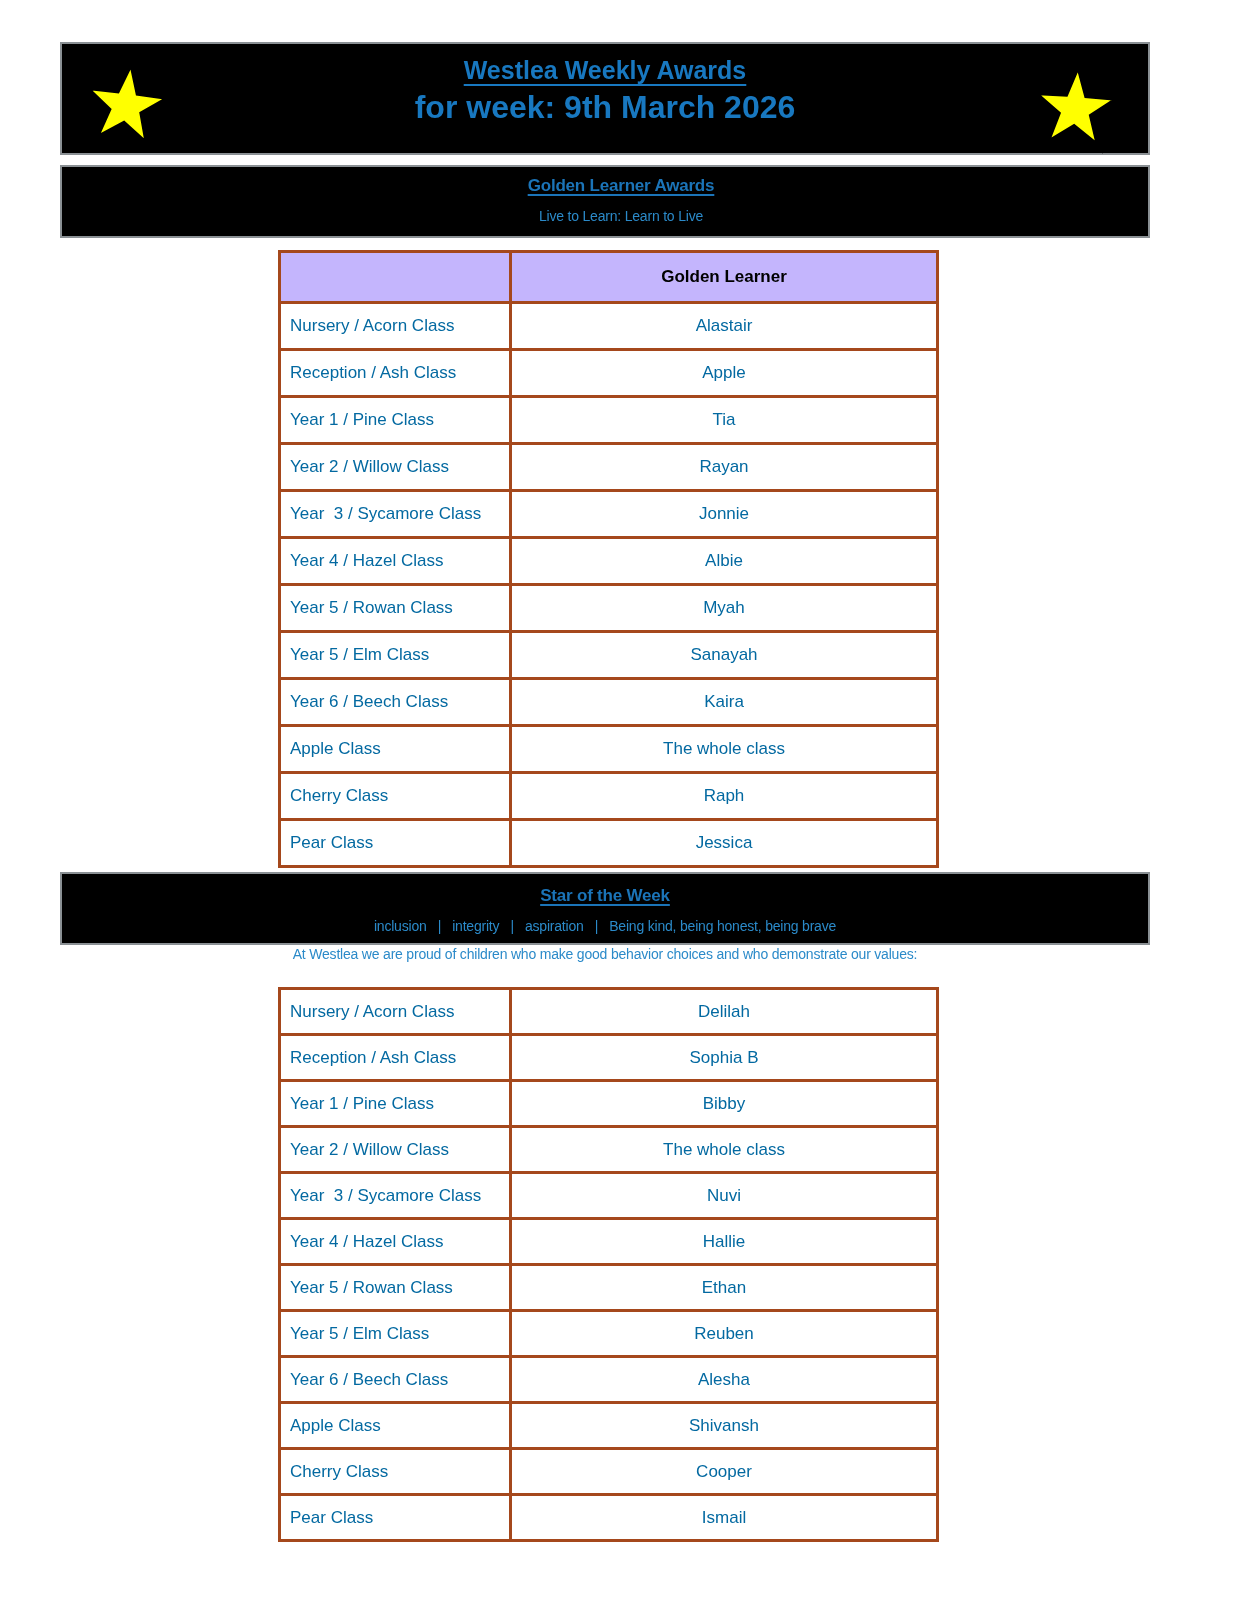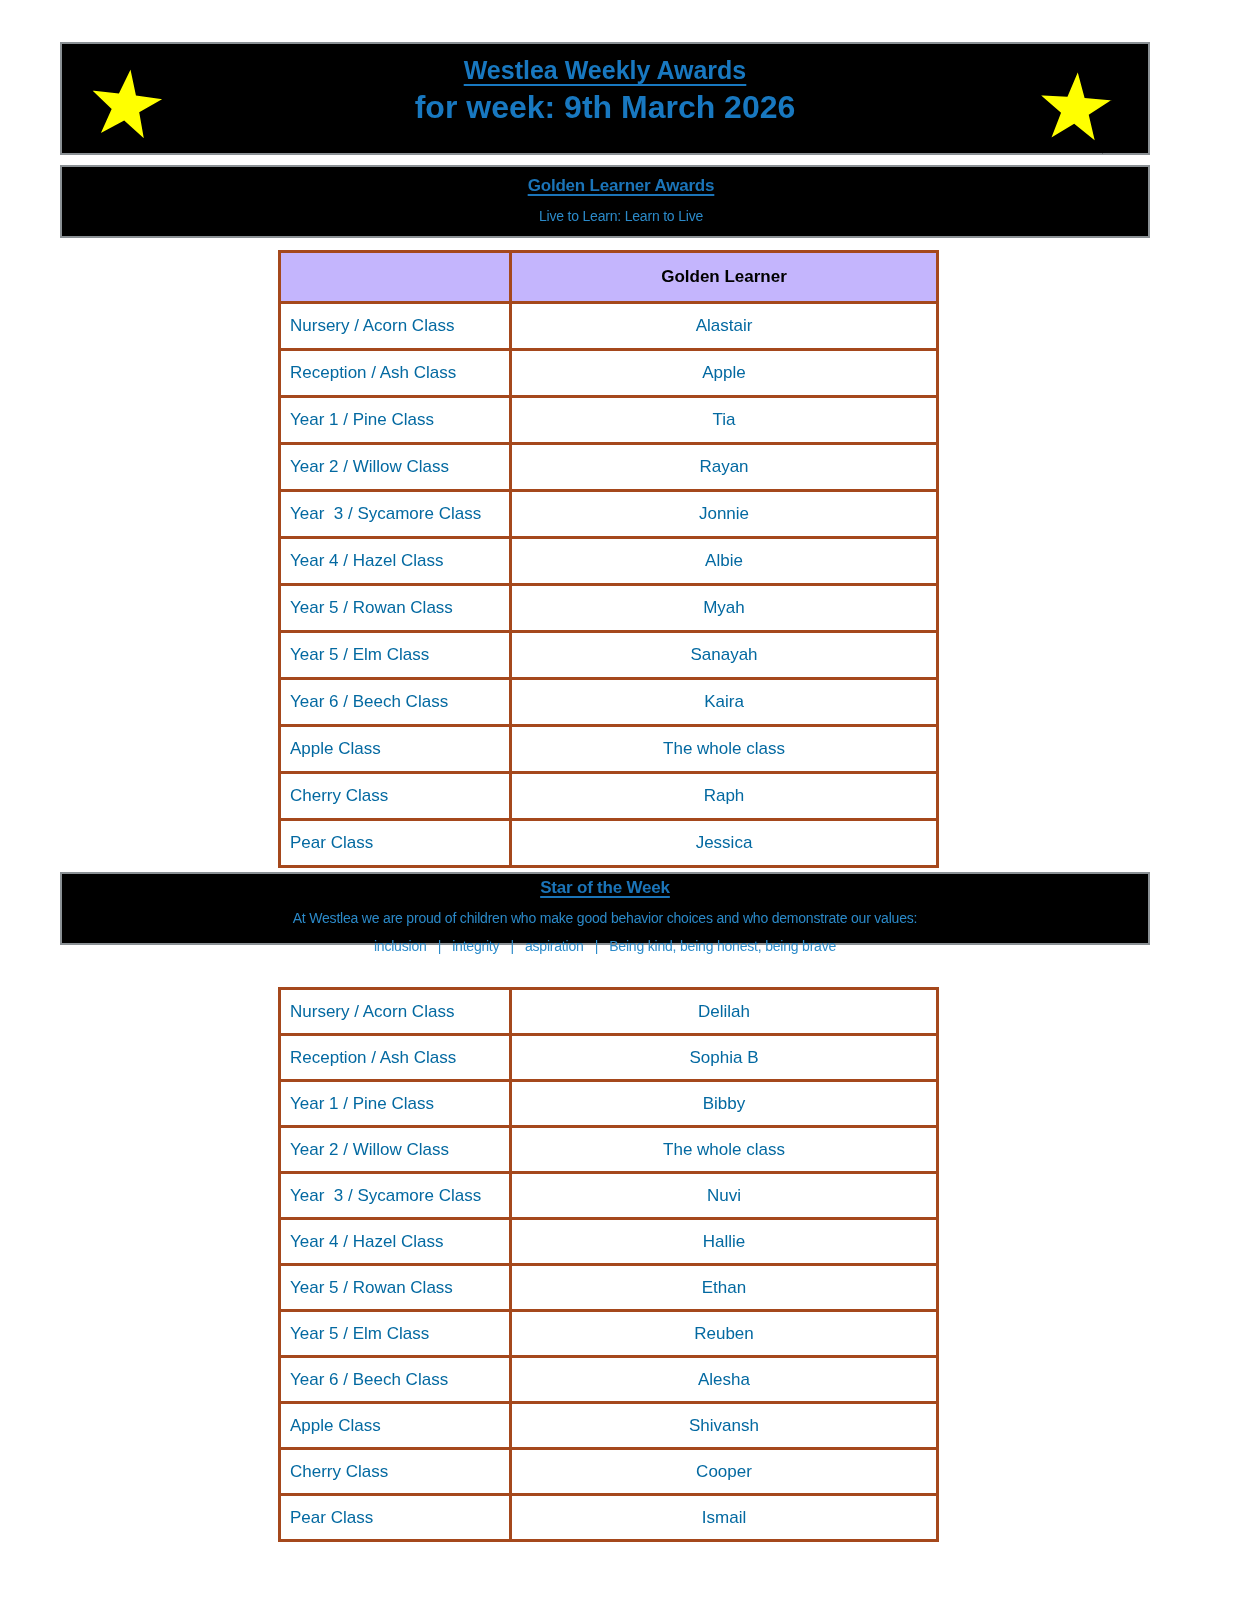--- a/index.html
+++ b/index.html
@@ -6,21 +6,21 @@
   .page{
     position:relative;width:1236px;height:1600px;background:#ffffff;
     font-family:"Liberation Sans",sans-serif;overflow:hidden;
   }
   .banner{
     position:absolute;left:60px;width:1090px;box-sizing:border-box;
     background:#000000;border:2px solid #8a9094;text-align:center;
   }
   .header-banner{top:42px;height:113px;}
   .golden-banner{top:165px;height:73px;padding-top:9px;padding-left:32px;}
-  .star-banner{top:872px;height:73px;padding-top:4px;}
+  .star-banner{top:872px;height:73px;padding-top:12px;}
 
   .doc-title{
     margin-top:12px;font-size:25px;font-weight:bold;color:#1878c0;
     text-decoration:underline;text-decoration-thickness:2px;text-underline-offset:5px;
   }
   .doc-subtitle{margin-top:4px;font-size:32px;font-weight:bold;color:#1878c0;}
 
   .banner-heading{
     font-size:17px;font-weight:bold;color:#1b74b8;letter-spacing:-0.2px;
     text-decoration:underline;text-decoration-thickness:1.5px;text-underline-offset:3px;
@@ -128,22 +128,22 @@
         </tr>
       <tr>
           <td class="class-cell">Pear Class</td>
           <td class="winner-cell">Jessica</td>
         </tr>
     </tbody>
   </table>
 
   <div class="banner star-banner">
     <div class="banner-heading">Star of the Week</div>
+    <div class="banner-text">inclusion   |   integrity   |   aspiration   |   Being kind, being honest, being brave</div>
     <div class="banner-text">At Westlea we are proud of children who make good behavior choices and who demonstrate our values:</div>
-    <div class="banner-text">inclusion   |   integrity   |   aspiration   |   Being kind, being honest, being brave</div>
   </div>
 
   <table class="awards-table star-table">
     <colgroup>
         <col class="col-class">
         <col class="col-name">
       </colgroup>
     <tbody>
       <tr>
           <td class="class-cell">Nursery / Acorn Class</td>

